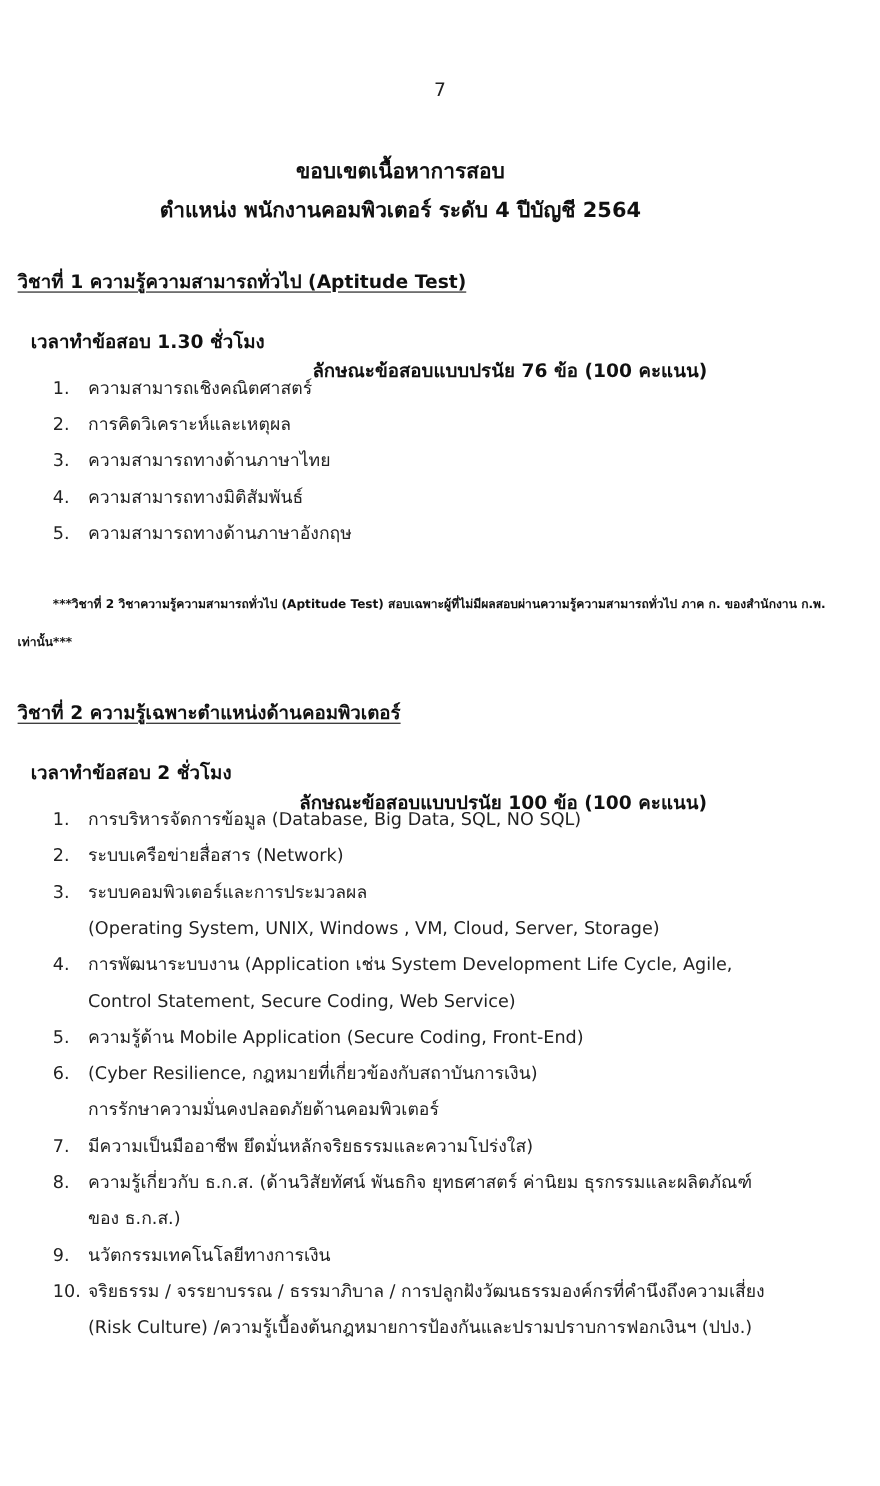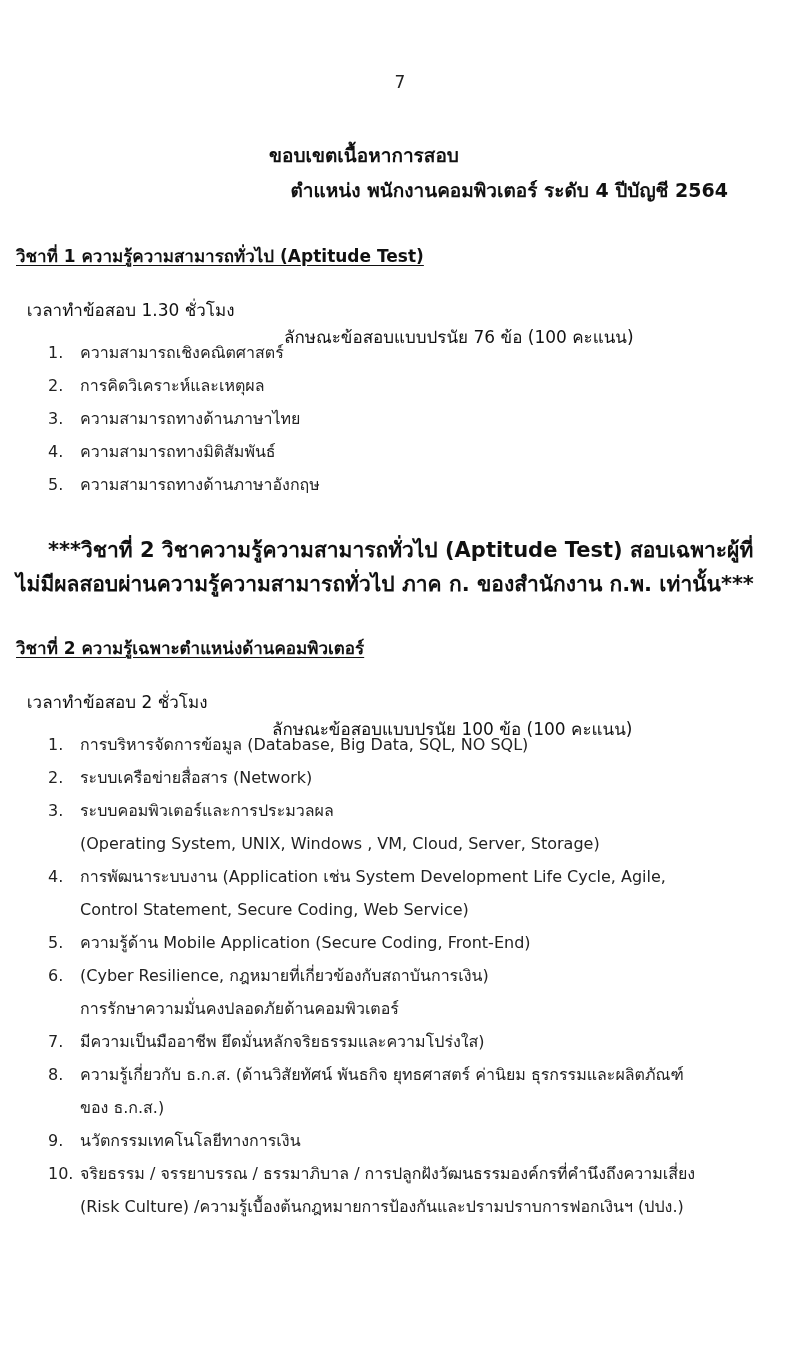--- a/index.html
+++ b/index.html
@@ -10,36 +10,36 @@
     }
     .page-number {
       position: absolute; top: 72px; left: 0; width: 800px; text-align: center;
       font-size: 17px; color: #222;
     }
     .title {
       position: absolute; left: 0; width: 728px; text-align: center;
       font-size: 19px; font-weight: bold; color: #111;
     }
     .title.t1 { top: 140px; }
-    .title.t2 { top: 175px; text-align: right; }
+    .title.t2 { top: 175px; }
     .subject-heading {
       position: absolute; left: 16px; font-size: 17px; font-weight: bold;
       text-decoration: underline; text-underline-offset: 3px; color: #111;
     }
     .meta-line {
-      position: absolute; left: 16px; font-size: 17px; font-weight: normal; color: #111;
+      position: absolute; left: 16px; font-size: 17px; font-weight: bold; color: #111;
       white-space: pre;
     }
     .meta-line .right { position: absolute; white-space: nowrap; }
     .list { position: absolute; left: 48px; margin: 0; padding: 0; list-style: none; }
     .list li { position: relative; font-size: 16px; color: #222; line-height: 33px; }
     .list li .num { position: absolute; left: 0; width: 30px; }
     .list li .txt { display: block; padding-left: 32px; }
     .note {
-      position: absolute; left: 16px; width: 770px; font-size: 21px; font-weight: bold;
+      position: absolute; left: 16px; width: 770px; font-size: 11px; font-weight: bold;
       color: #111; line-height: 34px; text-indent: 32px;
     }
   </style>
 </head>
 <body>
 
 <div class="page-number">7</div>
 
 <div class="title t1">ขอบเขตเนื้อหาการสอบ</div>
 <div class="title t2">ตำแหน่ง พนักงานคอมพิวเตอร์ ระดับ 4 ปีบัญชี 2564</div>

